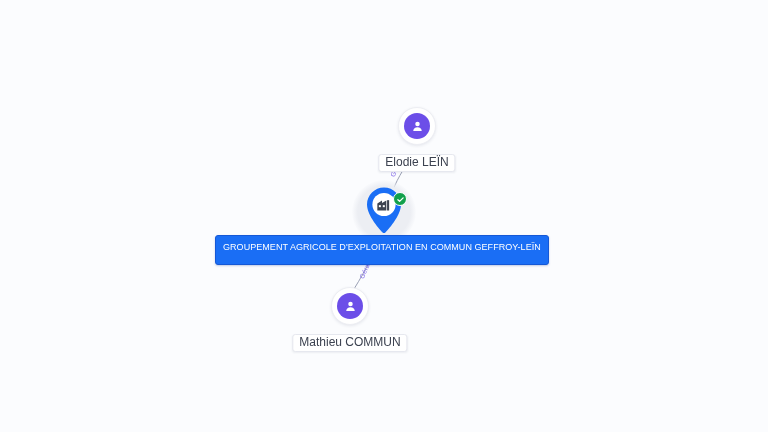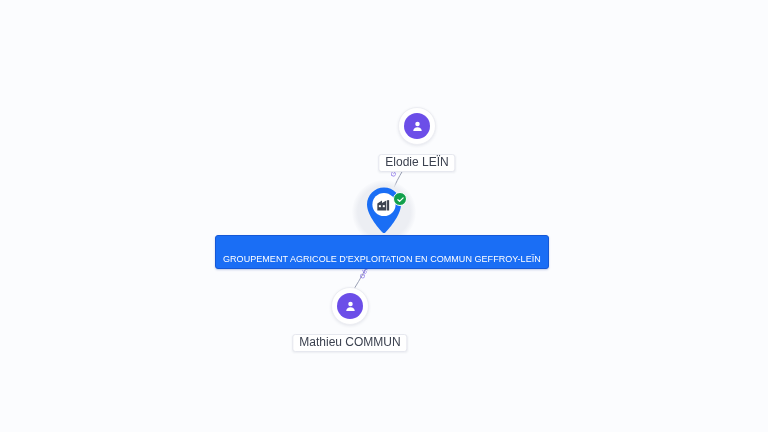--- a/index.html
+++ b/index.html
@@ -141,23 +141,23 @@
     align-items: center;
     justify-content: center;
   }
   .verified-badge svg { display: block; }
 
   
   #company-name-bar {
     position: absolute;
     left: 215px;
     top: 235px;
-    height: 15px;
+    height: 30px;
     line-height: 15px;
-    padding: 16px 7px;
+    padding: 4px 7px;
     background: #1a6ef5;
     border: 1px solid #1558d6;
     border-radius: 3px;
     box-sizing: border-box;
     color: #ffffff;
     font-size: 9px;
     letter-spacing: .05px;
     white-space: nowrap;
     box-shadow: 0 1px 2px rgba(20,60,150,.25);
   }

